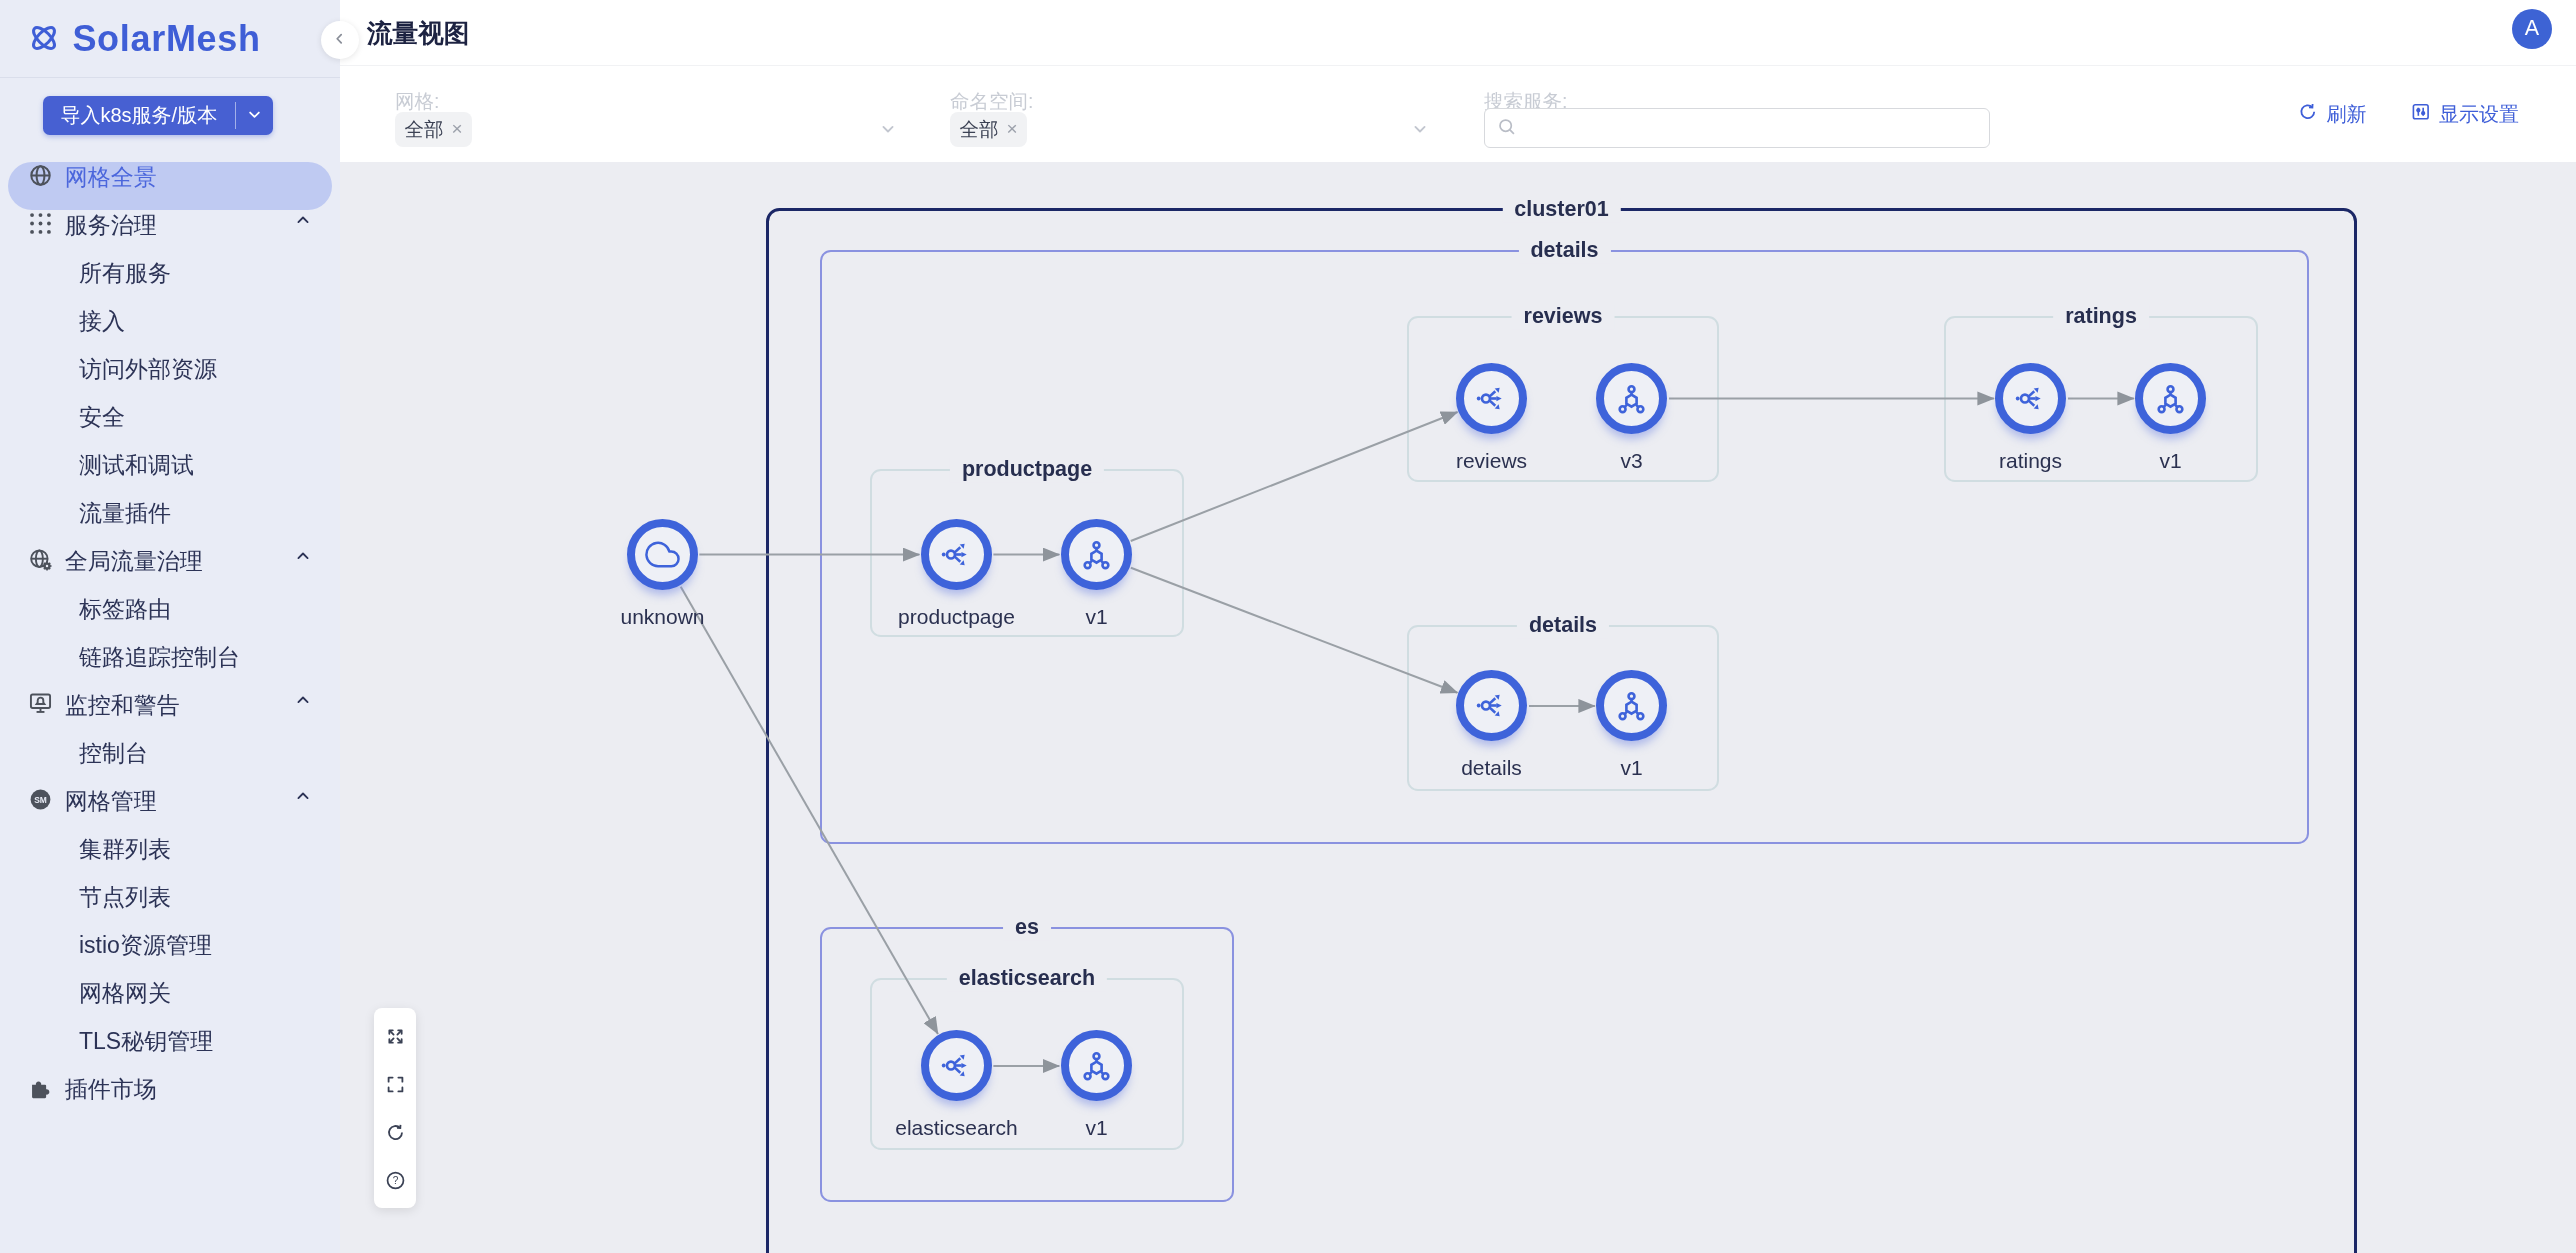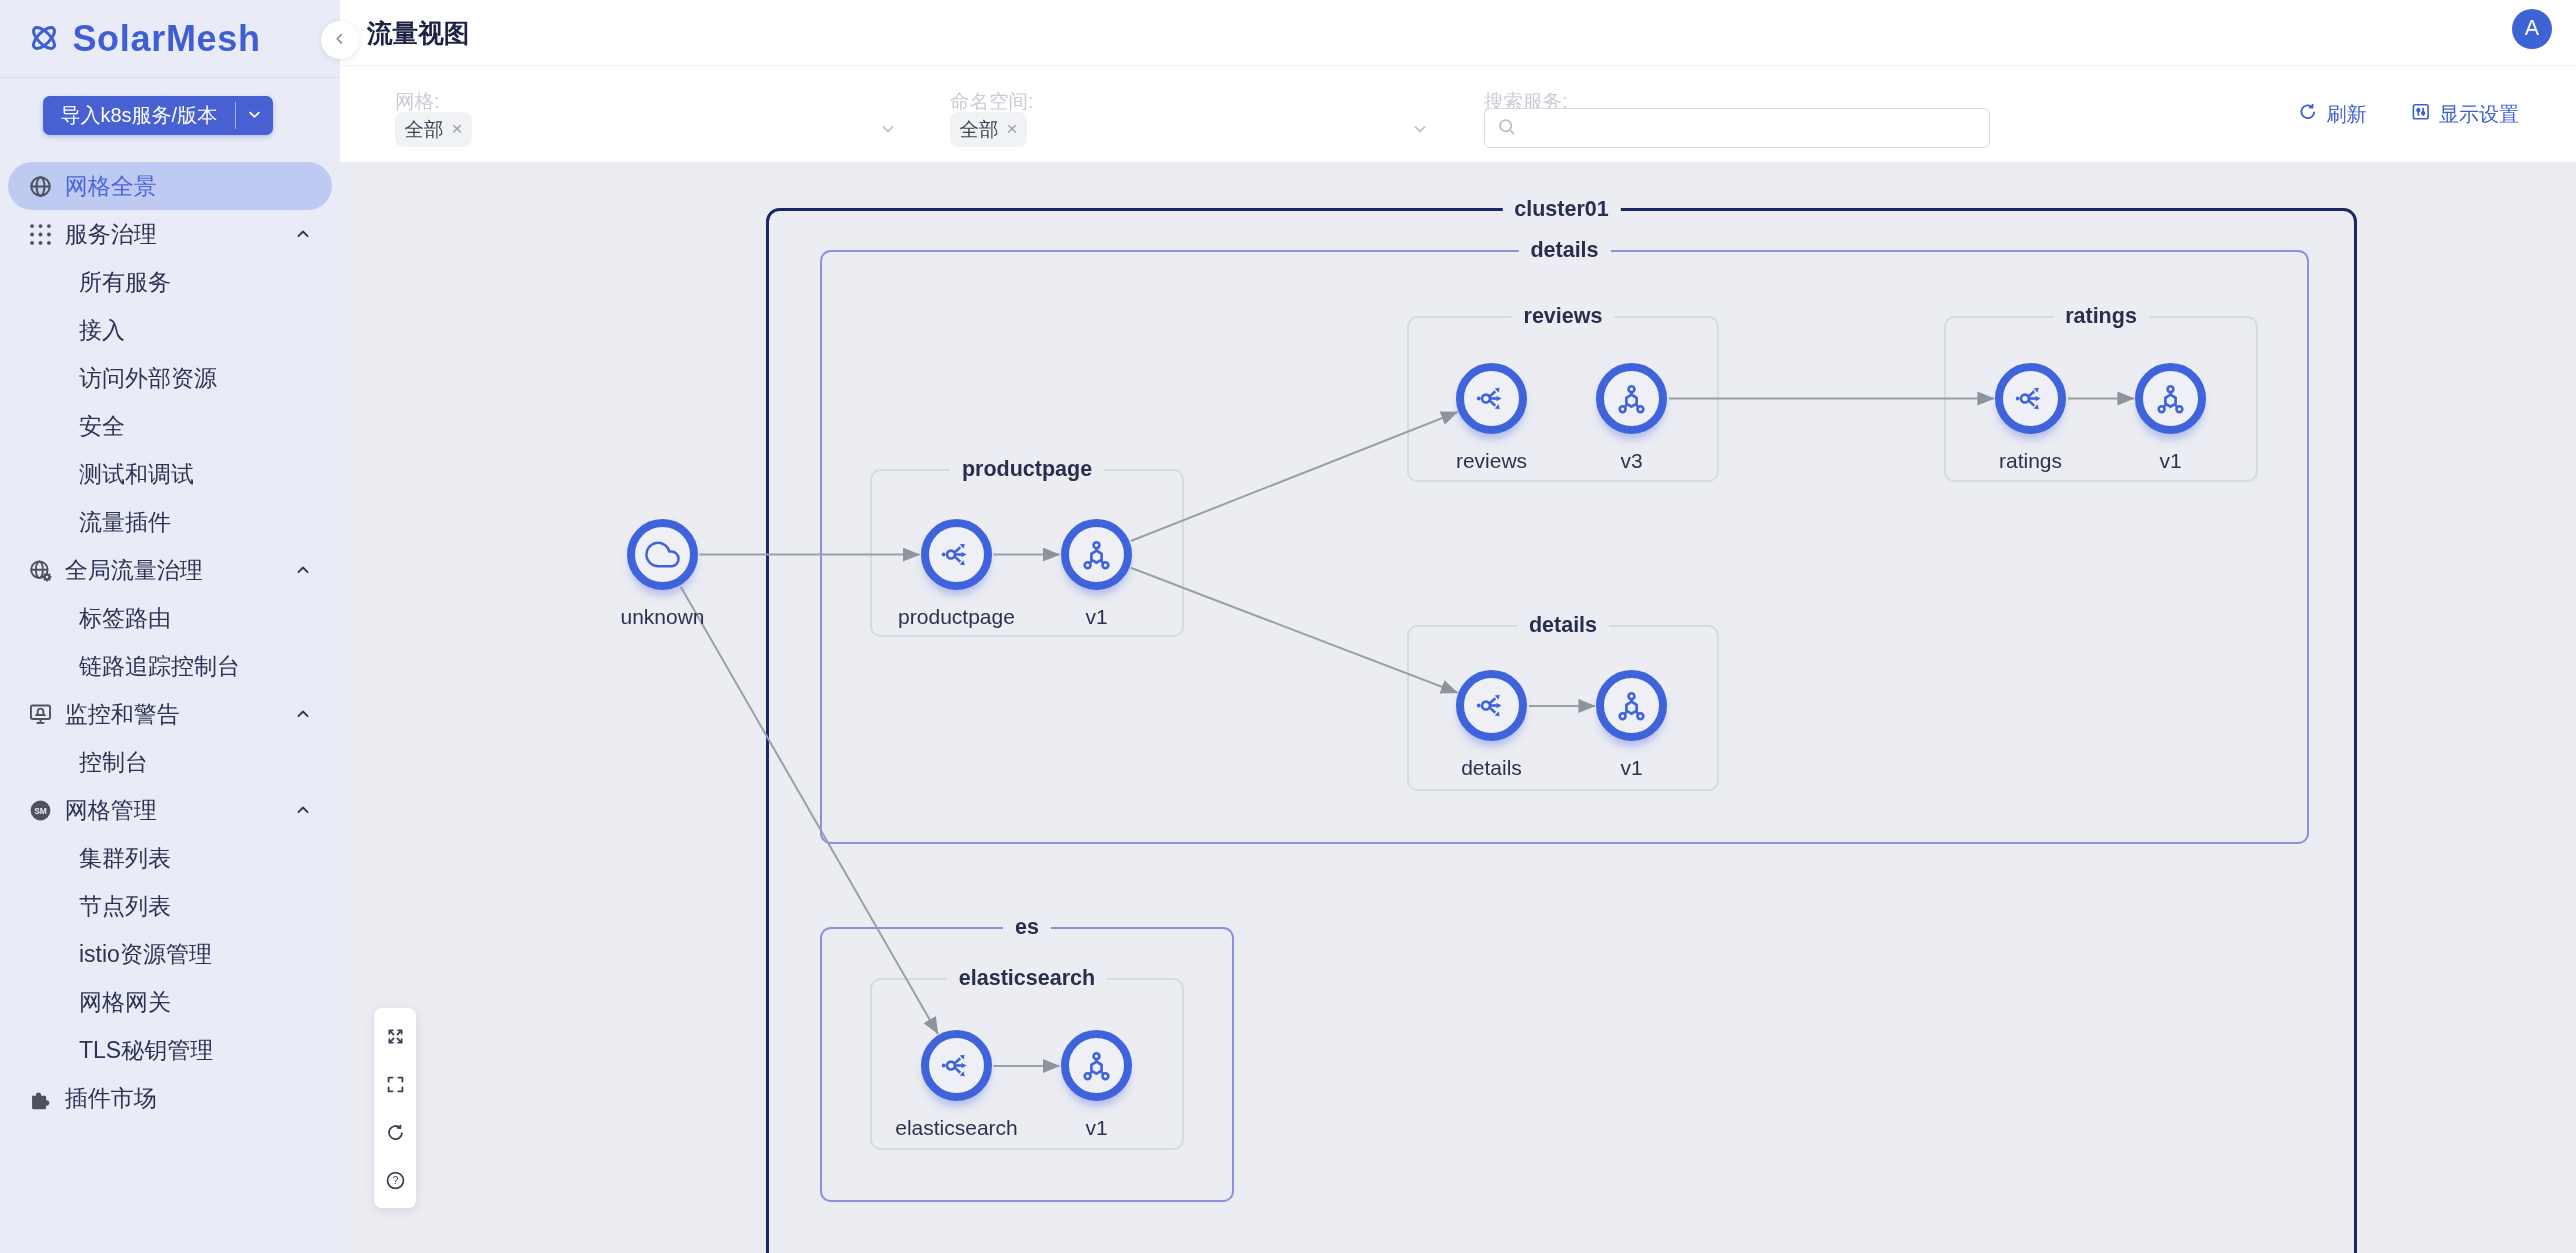--- a/index.html
+++ b/index.html
@@ -14,21 +14,21 @@
   .logo-row svg { width:36px; height:36px; }
   .logo-text { font-size:36px; font-weight:bold; color:#3f5ed6; letter-spacing:0.7px;text-align:center; }
   .import-row { padding:18px 0 0 43px; }
   .split-btn { display:inline-flex; height:39px; background:#4760d2; border-radius:6.7px;
     overflow:hidden; box-shadow:0 2px 5.4px rgba(70,96,210,.35); cursor:pointer; }
   .split-main { padding:0 17.5px; display:flex; align-items:center; color:#fff; font-size:20px; }
   .split-sep { width:0.7px; background:rgba(255,255,255,.5); margin:6px 0; }
   .split-caret { width:38px; display:flex; align-items:center; justify-content:center; color:#fff; }
   .split-caret svg { width:19px; height:19px; }
   .nav { margin-top:27px; }
-  .nav-item { height:48px; display:flex; align-items:center; padding-left:27px;
+  .nav-item { height:48px; display:flex; padding-left:27px;
     color:#2c3356; font-size:23px; cursor:pointer; }
   .nav-item .nav-ic { width:27px; height:27px; margin-right:10.8px; color:#4d525c;
     display:inline-flex; align-items:center; justify-content:center; }
   .nav-item .nav-ic svg { width:27px; height:27px; }
   .nav-item.group .nav-label { font-weight:500; }
   .nav-item.sub { padding-left:79px; font-weight:400; }
   .nav-item .nav-chev { margin-left:auto; margin-right:27px; color:#2c3356;
     display:inline-flex; }
   .nav-item .nav-chev svg { width:20px; height:20px; }
   .nav-item.active { margin:0 8px; padding-left:19px; border-radius:672px;

